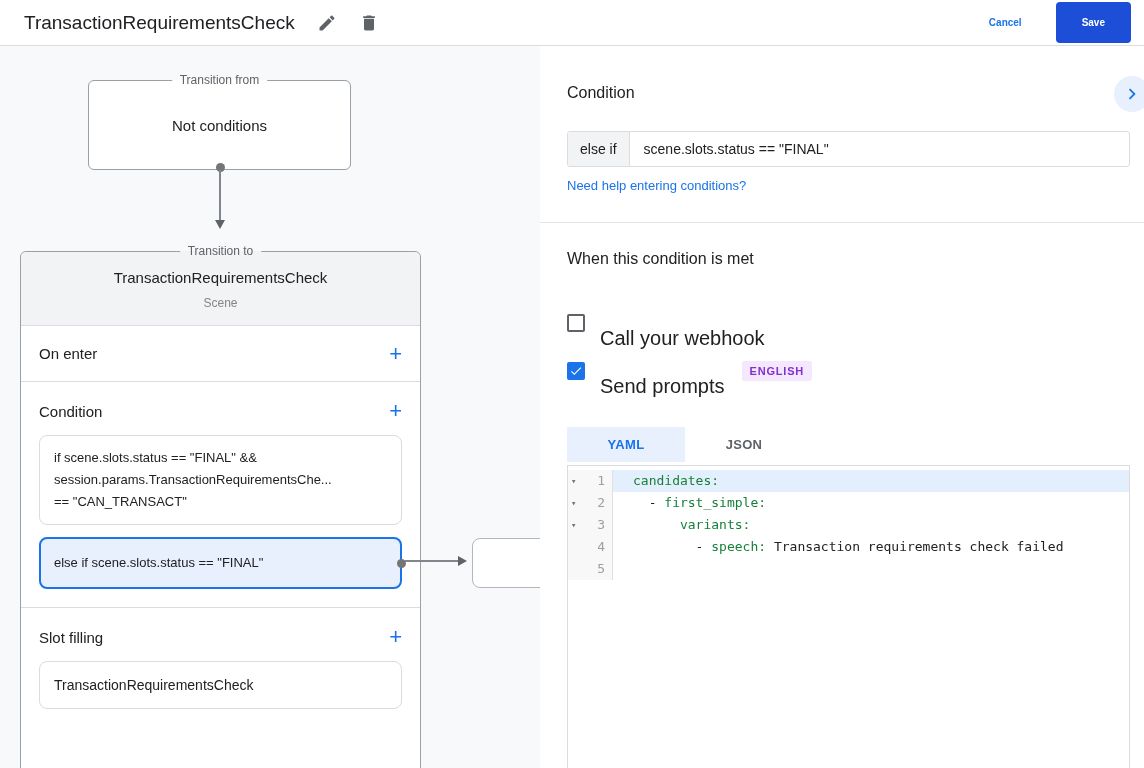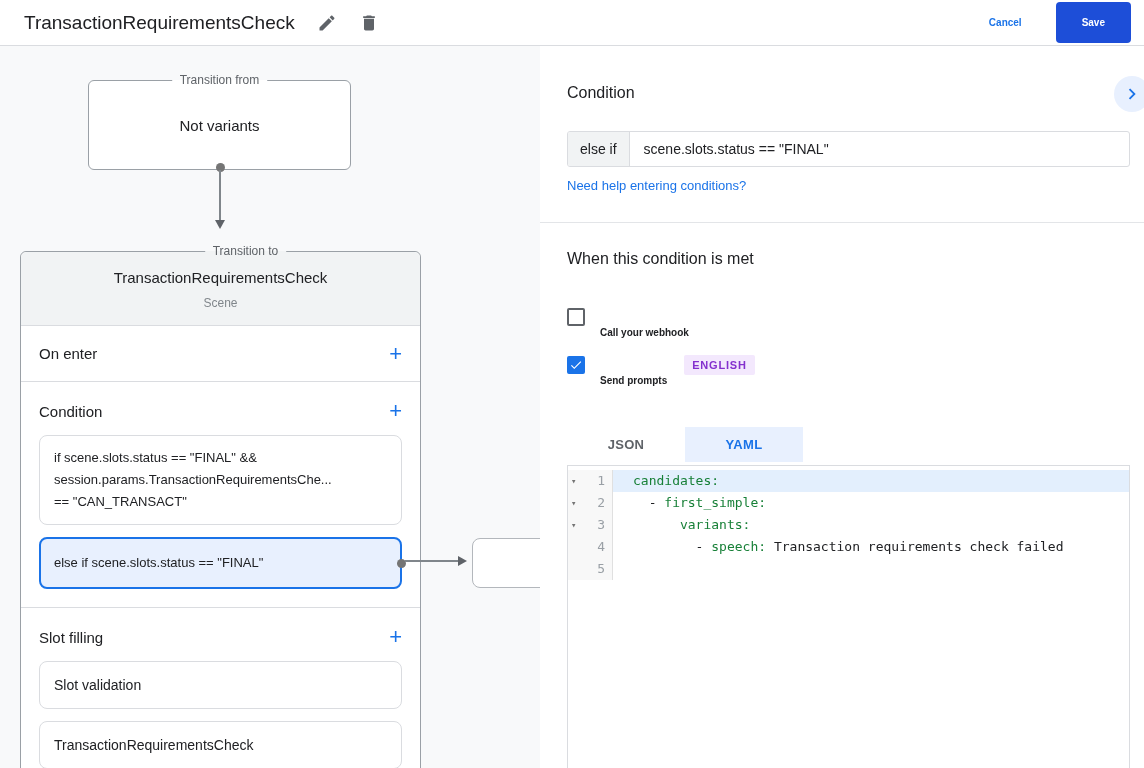--- a/index.html
+++ b/index.html
@@ -32,21 +32,21 @@
 
   .conn-dot { position:absolute; width:9px; height:9px; border-radius:50%; background:#757575; }
   .conn-vline { position:absolute; width:2px; background:#80868b; }
   .conn-hline { position:absolute; height:2px; background:#80868b; }
   .arrow-down { position:absolute; width:0; height:0; border-left:5px solid transparent;
                 border-right:5px solid transparent; border-top:9px solid #5f6368; }
   .arrow-right { position:absolute; width:0; height:0; border-top:5px solid transparent;
                  border-bottom:5px solid transparent; border-left:9px solid #5f6368; }
 
   .scene-card { left:20px; top:205px; width:401px; height:600px; padding:0; }
-  .scene-legend { background:linear-gradient(#f8f9fa 50%, #f1f3f4 50%); z-index:2;margin-left:25px; }
+  .scene-legend { background:linear-gradient(#f8f9fa 50%, #f1f3f4 50%); z-index:2; }
   .scene-header { background:#f1f3f4; border-bottom:1px solid #dadce0; border-radius:6px 6px 0 0;
                   padding:17px 10px 15px; text-align:center; }
   .scene-title { font-size:15px; color:#202124; }
   .scene-sub { font-size:12px; color:#80868b; margin-top:10px; }
 
   .sec-row { display:flex; align-items:center; justify-content:space-between; padding:0 18px; height:56px;
              border-bottom:1px solid #dadce0; }
   .sec-label { font-size:15px; color:#202124; }
   .plus { color:#1a73e8; font-size:22px; font-weight:400; line-height:20px; background:none; border:none;
           cursor:pointer; font-family:inherit; }
@@ -83,21 +83,21 @@
 
   .when-title { position:absolute; left:27px; top:204px; font-size:16px; color:#202124; }
 
   .chk-row { position:absolute; left:27px; display:flex; align-items:center; }
   .chk-row.webhook { top:249px; }
   .chk-row.prompts { top:297px;justify-content:space-between; }
   .chk { width:18px; height:18px; border-radius:2px; flex:0 0 auto; cursor:pointer; }
   .chk.empty { border:2px solid #5f6368; background:#fff; }
   .chk.checked { background:#1a73e8; border:2px solid #1a73e8; display:flex; align-items:center; justify-content:center; }
   .chk.checked svg { fill:#fff; width:14px; height:14px; }
-  .chk-label { margin-left:15px; font-size:10px; font-weight:700; color:#202124;margin-top:32px; }
+  .chk-label { margin-left:15px; font-size:20px; font-weight:400; color:#202124;margin-top:32px; }
   .lang-badge { margin-left:17px; background:#f3e8fd; color:#8430ce; font-size:11px; font-weight:700;
                 letter-spacing:0.8px; padding:4px 8px; border-radius:2px; }
 
   .prompt-desc { position:absolute; left:27px; top:330px; width:566px; font-size:13px; color:#5f6368; line-height:17px; }
   .prompt-desc a { color:#1a73e8; text-decoration:none; }
 
   .tabs { position:absolute; left:27px; top:381px; display:flex; }
   .tab { width:118px; height:35px; display:flex; align-items:center; justify-content:center;
          font-size:13px; font-weight:700; letter-spacing:0.3px; cursor:pointer; border:none; background:none; font-family:inherit; }
   .tab.active { background:#e8f0fe; color:#1a73e8; }
@@ -134,21 +134,21 @@
     </button>
     <div class="topbar-spacer"></div>
     <button class="cancel-btn">Cancel</button>
     <button class="save-btn">Save</button>
   </div>
 
   <div class="canvas">
 
     <div class="flow-box tfrom">
       <span class="flow-legend">Transition from</span>
-      <span class="tfrom-text">Not variants</span>
+      <span class="tfrom-text">Not conditions</span>
     </div>
 
     <div class="conn-dot" style="left:216px; top:117px;"></div>
     <div class="conn-vline" style="left:219px; top:124px; height:50px;"></div>
     <div class="arrow-down" style="left:215px; top:174px;"></div>
 
     <div class="flow-box scene-card">
       <span class="flow-legend scene-legend">Transition to</span>
 
       <div class="scene-header">
@@ -175,21 +175,20 @@
           <span>else if scene.slots.status == "FINAL"</span>
           <span class="conn-dot" style="position:absolute;"></span>
         </div>
       </div>
 
       <div class="sec-body last">
         <div class="sec-head">
           <span class="sec-label">Slot filling</span>
           <button class="plus">+</button>
         </div>
-        <div class="slot-box">Slot validation</div>
         <div class="slot-box">TransactionRequirementsCheck</div>
       </div>
     </div>
 
     <div class="conn-hline" style="left:405px; top:514px; width:53px;"></div>
     <div class="arrow-right" style="left:458px; top:510px;"></div>
     <div class="stub-box"></div>
   </div>
 
   <div class="panel">
@@ -222,22 +221,22 @@
         <svg viewBox="0 0 24 24">
             <path d="M9 16.17L4.83 12l-1.42 1.41L9 19 21 7l-1.41-1.41z"></path>
           </svg>
       </span>
       <span class="chk-label">Send prompts</span>
       <span class="lang-badge">ENGLISH</span>
     </div>
 
 
     <div class="tabs">
+      <button class="tab active">YAML</button>
       <button class="tab inactive">JSON</button>
-      <button class="tab active">YAML</button>
     </div>
 
     <div class="editor">
       <div class="ed-row pad-top">
         <div class="ed-gutter">
           <span class="fold">▾</span>
           <span class="lnum">1</span>
         </div>
         <div class="ed-code hl"><span class="tok-key">candidates:</span></div>
       </div>

